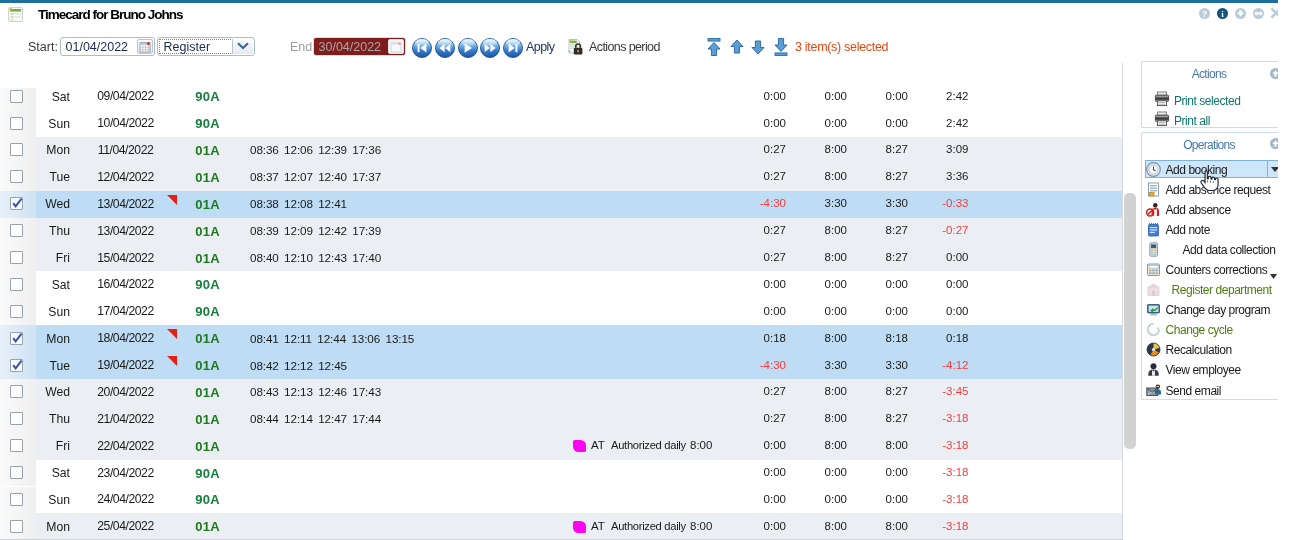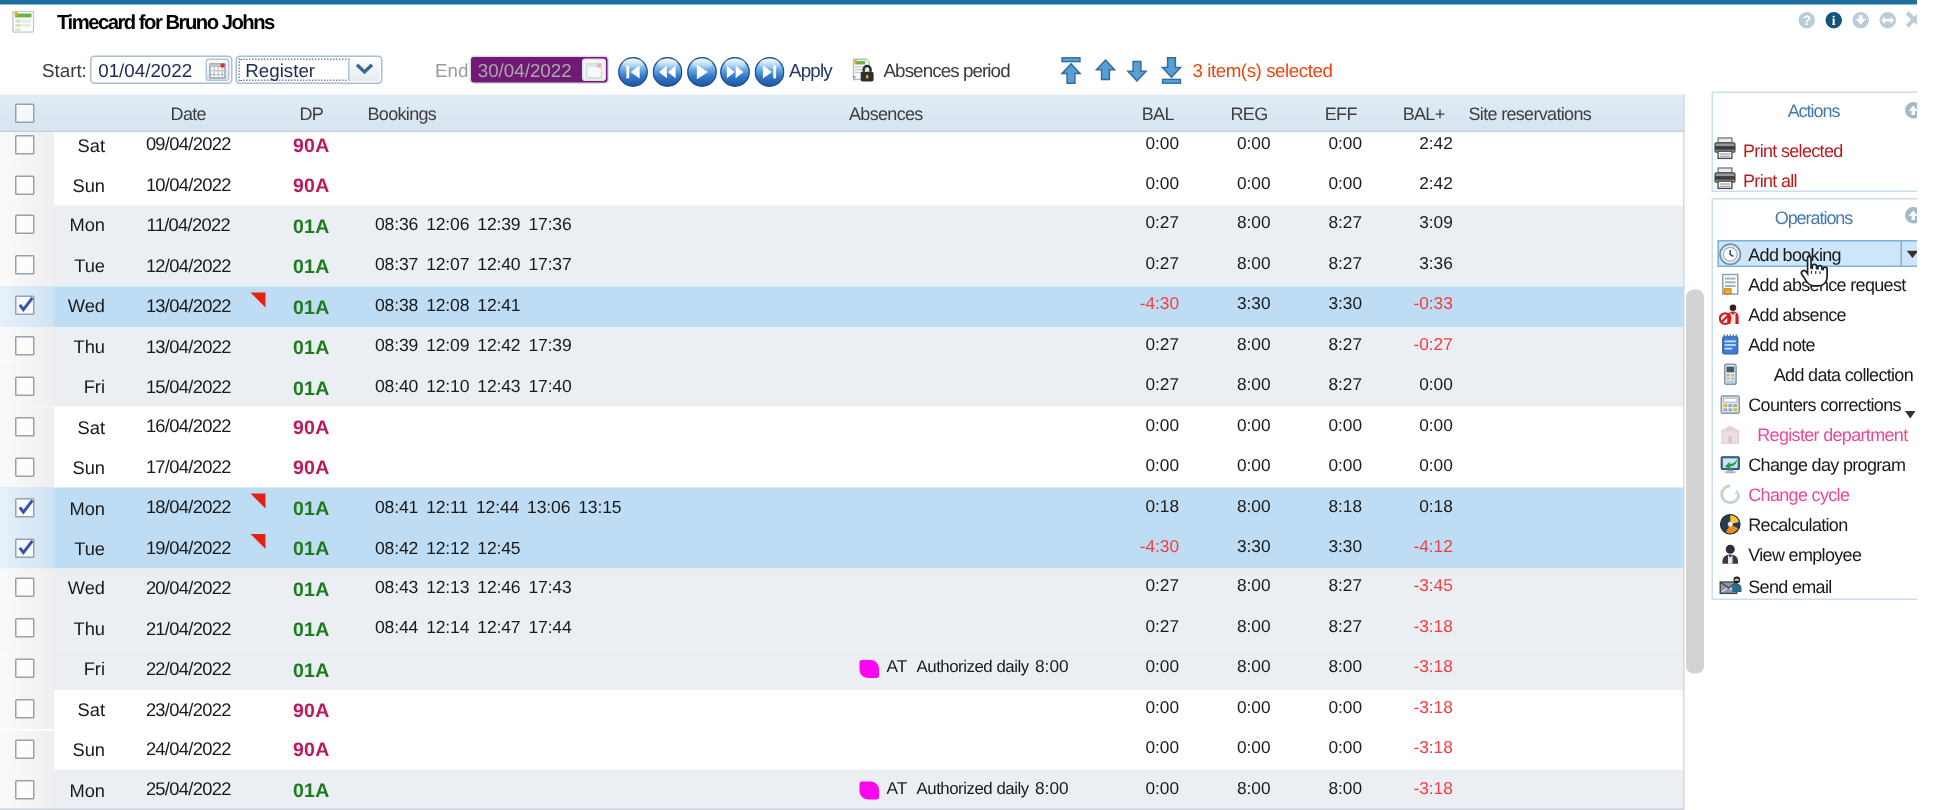--- a/index.html
+++ b/index.html
@@ -25,37 +25,37 @@
 .row.sel {background:#bedcf4}
 .cbcol {position:absolute;left:0;top:0;width:36px;height:100%;background:linear-gradient(90deg,#fafafa,#efefef)}
 .row.sel .cbcol {background:linear-gradient(90deg,#e6f0fa,#cfe3f4)}
 .cb {position:absolute;left:10px;top:50%;margin-top:-7px;width:13px;height:13px;background:rgba(255,255,255,0.75);border:1px solid #98a2ac;border-radius:1px}
 .cb svg {position:absolute;left:0;top:0}
 .wd {position:absolute;left:0;top:50%;margin-top:-7px;width:70px;text-align:right;font-size:12.2px}
 .date {position:absolute;left:85px;top:50%;margin-top:-7.5px;width:81px;text-align:center;font-size:12.2px;letter-spacing:-0.45px}
 .mark {position:absolute;left:167px;top:4px;width:0;height:0;border-top:10.5px solid #e62012;border-left:10.5px solid transparent}
 .dp {position:absolute;left:186px;top:50%;margin-top:-7.5px;width:43px;text-align:center;font-weight:bold;font-size:13px;letter-spacing:0.2px}
 .dp.green {color:#1d7a1d}
-.dp.blue {color:#be185d}
+.dp.blue {color:#15803d}
 .bk {position:absolute;left:250px;top:50%;margin-top:-7px;font-size:11.7px;word-spacing:2.2px;letter-spacing:-0.1px}
 .num {position:absolute;top:50%;margin-top:-7px;text-align:right;font-size:11.5px}
 .red {color:#fb3b3b}
 .abico {position:absolute;left:573px;top:50%;margin-top:-6px;width:13px;height:12px;background:#fb06f1;border-radius:1.5px 5.5px 1.5px 5.5px}
 .abtx {position:absolute;top:50%;margin-top:-7px;font-size:11.5px;white-space:nowrap}
 
 #sbthumb {position:absolute;left:1124px;top:193px;width:12px;height:256px;background:#d2d2d2;border-radius:5px}
 
 .panel {position:absolute;left:1141px;width:146px;background:#fff;border:1px solid #c9def0;border-radius:1px}
 .ptitle {position:absolute;left:0;width:134px;text-align:center;color:#4679ad;font-size:12px;letter-spacing:-0.7px}
 .pcirc {position:absolute;right:5px;width:11px;height:11px;border-radius:50%}
-.pitem {position:absolute;left:0;color:#b91c1c;letter-spacing:-0.45px}
+.pitem {position:absolute;left:12px;color:#0f766e;letter-spacing:-0.45px}
 .op {position:absolute;left:3px;width:140px;height:17px}
 .opic {position:absolute;left:0.5px;top:1px}
 .optx {position:absolute;left:20.5px;top:2px;white-space:nowrap;letter-spacing:-0.45px}
-.op.gray .optx {color:#ec4899}
+.op.gray .optx {color:#4d7c0f}
 .opdd {position:absolute}
 </style></head><body>
 <div id="app">
 <div id="topbar"></div>
 <div id="ticon"><svg width="15" height="15" viewBox="0 0 15 15">
         <rect x="0.6" y="0.6" width="13.8" height="13.8" rx="1" fill="#fdfdfd" stroke="#c2c8cc" stroke-width="0.9"></rect>
         <rect x="2" y="2" width="11" height="2.6" fill="#6cb33f"></rect>
         <circle cx="2.8" cy="2.2" r="1.3" fill="#f0a931"></circle>
         <rect x="2.3" y="6" width="3.4" height="2" fill="#cfe3c0"></rect>
         <rect x="6.3" y="6" width="6.4" height="2" fill="#e4efdc"></rect>
@@ -118,21 +118,21 @@
 <div class="tinput" style="left:156.5px;width:98.5px">
   <div class="abs" style="left:1px;top:1px;width:74px;height:15px;border:1px dotted #7a8a9a;background:transparent"></div>
   <div class="abs" style="left:6px;top:2px;font-size:12.5px;color:#1b2a50">Register</div>
   <div class="abs" style="right:1px;top:1px;width:21px;height:15px;background:linear-gradient(#fdfdfd,#e4eaf0);border-left:1px solid #b6c6d4">
   <svg width="12" height="8" viewBox="0 0 12 8" style="margin:3.5px 4px">
           <path d="M1 1.2 L6 6 L11 1.2" fill="none" stroke="#3a6a9a" stroke-width="2.2"></path>
         </svg>
   </div>
 </div>
 <div class="tlabel" style="left:290px;color:#9b9b9b">End:</div>
-<div class="tinput" style="left:312.5px;width:93.5px;border-color:#d9dee2;background:#701a75">
+<div class="tinput" style="left:312.5px;width:93.5px;border-color:#d9dee2;background:#7f1d1d">
   <div class="abs" style="left:5px;top:2px;font-size:12.5px;color:#a8a8a8">30/04/2022</div>
   <div class="abs" style="right:1px;top:1px;width:16px;height:15px;background:#f4f5f6;border:1px solid #dde2e6;border-radius:2px">
   <svg width="12" height="12" viewBox="0 0 12 12" style="margin:1px;opacity:0.35">
           <rect x="1" y="1.6" width="10" height="9.4" fill="#fff" stroke="#8a9aa8" stroke-width="0.9"></rect>
           <rect x="1" y="1.6" width="10" height="2.2" fill="#b8c6d2"></rect>
           <circle cx="9.4" cy="2.6" r="1.5" fill="#e03030"></circle>
         </svg>
   </div>
 </div>
 <div class="navb" style="left:412px"><svg width="20" height="20" viewBox="0 0 20 20">
@@ -165,49 +165,37 @@
         <path d="M3 1.5 L11.5 1.5 L13.5 3.5 L13.5 15 L3 15z" fill="#fdfdfd" stroke="#b0bcc6" stroke-width="0.9"></path>
         <path d="M11.5 1.5 L13.5 3.5 L11.5 3.5z" fill="#d8dee4"></path>
         <rect x="3.8" y="2.6" width="7" height="2.4" fill="#6cb33f"></rect>
         <circle cx="4.4" cy="3" r="1.1" fill="#f0a931"></circle>
         <path d="M4 6.6 l8 0 M4 8.4 l8 0 M4 10.2 l5 0" stroke="#b8ccb8" stroke-width="0.8"></path>
         <path d="M2.2 12.8 l2.6 0 -1.3 1.8z" fill="#7aa8d0"></path>
         <rect x="7.8" y="9.8" width="8.6" height="6.6" rx="1.2" fill="#2e2e2e"></rect>
         <path d="M9.8 9.8 v-1.5 a2.3 2.3 0 0 1 4.6 0 v1.5" fill="none" stroke="#2e2e2e" stroke-width="1.6"></path>
         <rect x="11.3" y="11.8" width="1.6" height="2.6" rx="0.8" fill="#e8a03c"></rect>
       </svg></div>
-<div class="tlabel" style="left:589px;letter-spacing:-0.6px">Absences period</div>
+<div class="tlabel" style="left:589px;letter-spacing:-0.6px">Actions period</div>
 <div class="abs" style="left:706px;top:37px"><svg width="16" height="20" viewBox="0 0 16 20">
         <rect x="2" y="1.5" width="12" height="2.6" fill="#5a9fd4" stroke="#2e6da4" stroke-width="0.9"></rect>
         <path d="M8 5.5 L14 12 L10.6 12 L10.6 18.5 L5.4 18.5 L5.4 12 L2 12z" fill="#5a9fd4" stroke="#2e6da4" stroke-width="1"></path>
       </svg></div>
 <div class="abs" style="left:729px;top:37px"><svg width="16" height="20" viewBox="0 0 16 20">
         <path d="M8 3 L14 9.5 L10.6 9.5 L10.6 16 L5.4 16 L5.4 9.5 L2 9.5z" fill="#5a9fd4" stroke="#2e6da4" stroke-width="1"></path>
       </svg></div>
 <div class="abs" style="left:750px;top:37px"><svg width="16" height="20" viewBox="0 0 16 20">
         <path d="M8 17 L2 10.5 L5.4 10.5 L5.4 4 L10.6 4 L10.6 10.5 L14 10.5z" fill="#5a9fd4" stroke="#2e6da4" stroke-width="1"></path>
       </svg></div>
 <div class="abs" style="left:773px;top:37px"><svg width="16" height="20" viewBox="0 0 16 20">
         <path d="M8 14.5 L2 8 L5.4 8 L5.4 1.5 L10.6 1.5 L10.6 8 L14 8z" fill="#5a9fd4" stroke="#2e6da4" stroke-width="1"></path>
         <rect x="2" y="15.9" width="12" height="2.6" fill="#5a9fd4" stroke="#2e6da4" stroke-width="0.9"></rect>
       </svg></div>
 <div class="tlabel" style="left:795px;color:#e8470f;letter-spacing:-0.3px">3 item(s) selected</div>
 
-<div id="thead">
-  <div class="cb" style="top:12.5px">&nbsp;</div>
-  <div class="hl" style="left:85px;width:81px;text-align:center">Date</div>
-  <div class="hl" style="left:186px;width:43px;text-align:center">DP</div>
-  <div class="hl" style="left:245px">Bookings</div>
-  <div class="hl" style="left:566px">Absences</div>
-  <div class="hl" style="left:702.5px;width:80px;text-align:right">BAL</div>
-  <div class="hl" style="left:767px;width:78px;text-align:right">REG</div>
-  <div class="hl" style="left:826.5px;width:78px;text-align:right">EFF</div>
-  <div class="hl" style="left:883px;width:80px;text-align:right">BAL+</div>
-  <div class="hl" style="left:979px">Site reservations</div>
-</div>
 <div id="tbody">
 <div class="row white" style="top:-4.70px;height:26.88px">
         <div class="cbcol"></div>
         <div class="cb"></div>
         <div class="wd">Sat</div>
         <div class="date">09/04/2022</div>
         <div class="dp blue">90A</div>
         <div class="num" style="left:706px;width:80px">0:00</div>
         <div class="num" style="left:767px;width:80px">0:00</div>
         <div class="num" style="left:828px;width:80px">0:00</div>

